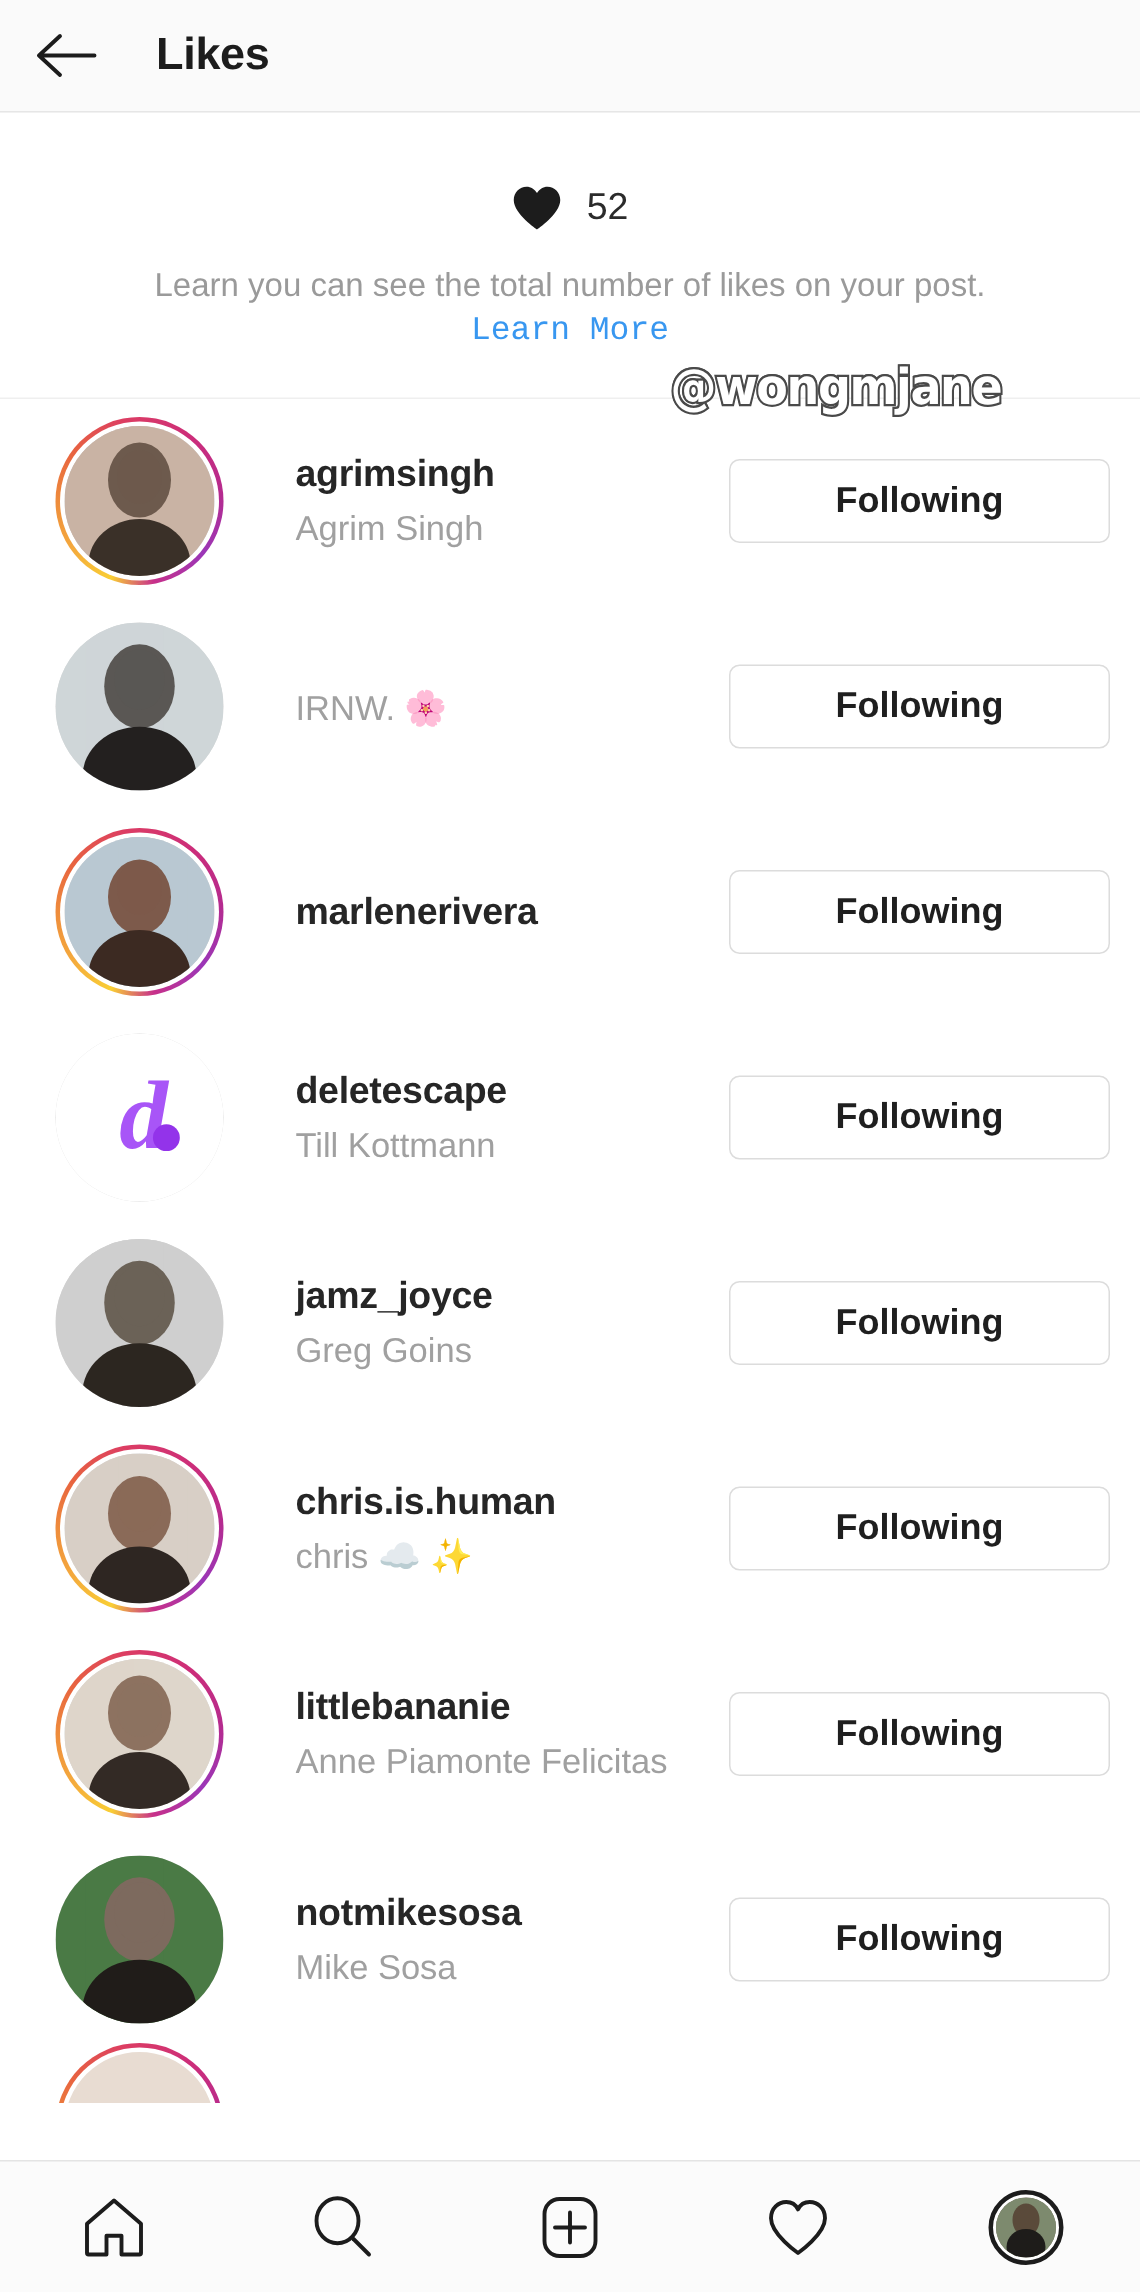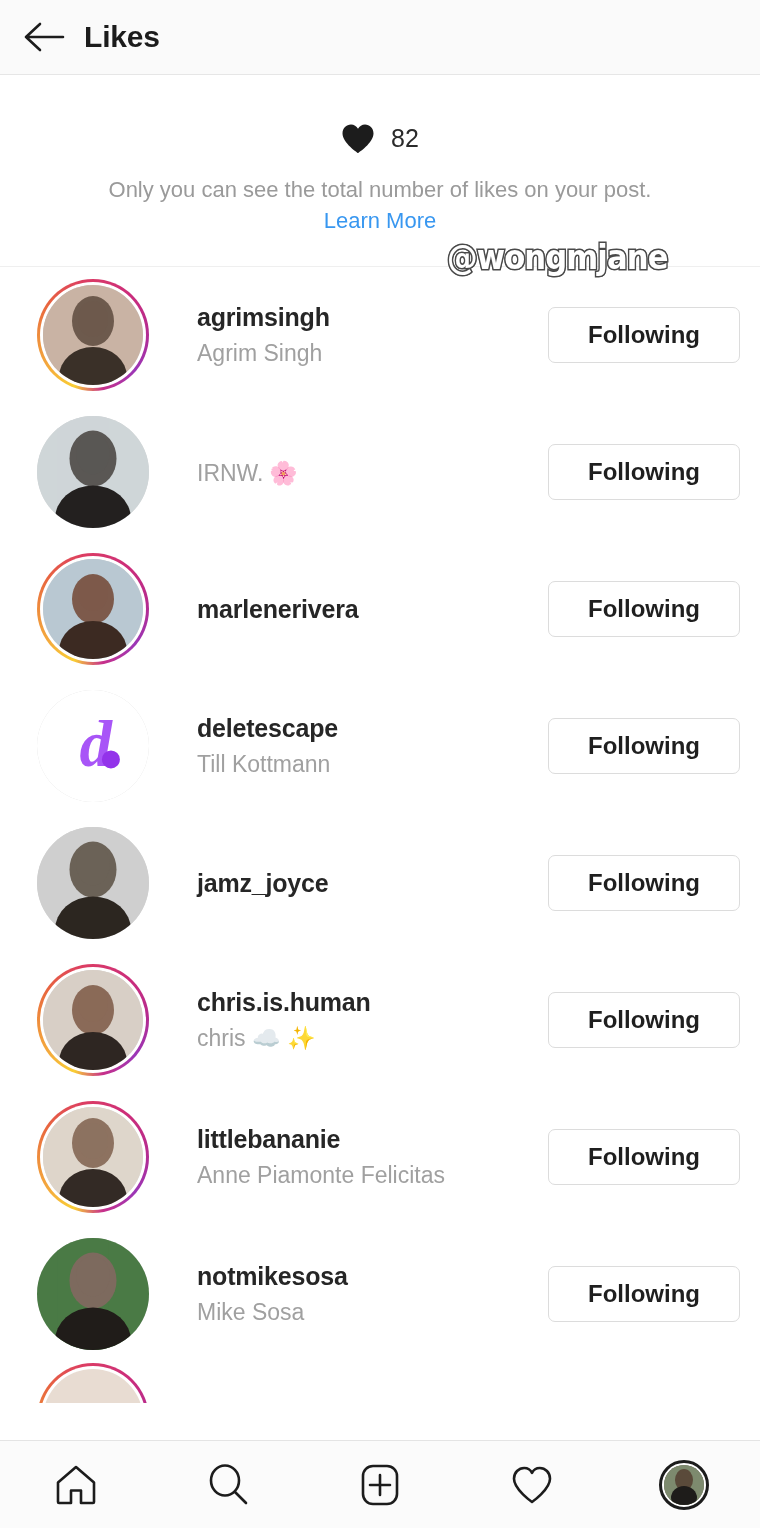--- a/index.html
+++ b/index.html
@@ -18,21 +18,21 @@
     display: flex; align-items: center; padding-left: 16px;
   }
   .back-btn {
     width: 56px; height: 56px;
     display: flex; align-items: center; justify-content: center;
     cursor: pointer;
   }
   .back-btn svg { display:block; }
   .topbar-title {
     font-size: 30px; font-weight: 700; color: #1c1c1c;
-    letter-spacing: -0.2px; margin-left: 12px;
+    letter-spacing: -0.2px; margin-left: 32px;
   }
 
   
   .likes-info {
     position: relative;
     padding-top: 48px; padding-bottom: 32px;
     border-bottom: 1px solid #efefef;
     text-align: center;
   }
   .like-count-row {
@@ -40,21 +40,21 @@
     gap: 16px; margin-bottom: 22px;
   }
   .heart-filled svg { display:block; }
   .like-count { font-size: 25px; color:#2b2b2b; font-weight:400; }
   .likes-note {
     font-size: 22px; color: #9a9a9a; line-height: 1.25;
     font-weight: 400;
   }
   .learn-more {
     display:block; margin-top: 4px;
-    font-size: 22px; color:#3897f0; cursor:pointer;
+    font-size: 22px; color:#3897f0; cursor:pointer;font-family:Liberation Mono, monospace;
   }
   .watermark {
     position:absolute; left: 447px; top: 163px;
     font-family: "DejaVu Sans", sans-serif;
     font-size: 33px; font-weight: 700;
     letter-spacing: -1px;
     color: #ffffff;
     -webkit-text-stroke: 3px #4a4a4a;
     paint-order: stroke fill;
     transform: scaleX(0.93);
@@ -100,21 +100,21 @@
     font-size: 25px; font-weight: 700; color: #262626;
     letter-spacing: -0.2px; line-height: 1.3;
   }
   .fullname {
     font-size: 23px; color: #a0a0a0; font-weight:400;
     line-height: 1.35; margin-top: 4px;
     white-space: nowrap; overflow: hidden;
   }
   .follow-btn {
     flex: 0 0 auto;
-    width: 192px; height: 56px;
+    width: 254px; height: 56px;
     border: 1px solid #dcdcdc; border-radius: 7px;
     background: #ffffff;
     font-family: "Liberation Sans", sans-serif;
     font-size: 24px; font-weight: 700; color: #1f1f1f;
     cursor: pointer;
   }
 
   
   .partial-row {
     height: 40px; padding-left: 20px; overflow: hidden;
@@ -169,23 +169,23 @@
   </div>
 
   <div class="likes-info">
     <div class="like-count-row">
       <span class="heart-filled">
         <svg width="34" height="31" viewBox="0 0 34 31">
           <path d="M17 30S1.5 19.8 1.5 10.4C1.5 5.2 5.4 1.5 10 1.5c3 0 5.5 1.7 7 4.2
                    1.5-2.5 4-4.2 7-4.2 4.6 0 8.5 3.7 8.5 8.9C32.5 19.8 17 30 17 30z" fill="#1c1c1c"></path>
         </svg>
       </span>
-      <span class="like-count">82</span>
-    </div>
-    <div class="likes-note">Only you can see the total number of likes on your post.</div>
+      <span class="like-count">52</span>
+    </div>
+    <div class="likes-note">Learn you can see the total number of likes on your post.</div>
     <span class="learn-more">Learn More</span>
     <div class="watermark">@wongmjane</div>
   </div>
 
   <div class="user-list">
       <div class="user-row">
         <div class="avatar-wrap ring">
           <div class="avatar-inner">
             <div class="avatar-img"><svg width="100%" height="100%" viewBox="0 0 100 100" preserveAspectRatio="xMidYMid slice">
                 <rect width="100" height="100" fill="#c9b3a4"></rect>
@@ -259,20 +259,21 @@
                 <rect width="100" height="100" fill="#cfcfcf"></rect>
                 <rect x="18" y="0" width="46" height="100" fill="#cfcfcf" opacity="0.55"></rect>
                 <ellipse cx="50" cy="38" rx="21" ry="25" fill="#6b6257"></ellipse>
                 <ellipse cx="50" cy="92" rx="34" ry="30" fill="#2c2620"></ellipse>
                 <ellipse cx="50" cy="34" rx="15" ry="18" fill="#6b6257" opacity="0.55"></ellipse>
               </svg></div>
           </div>
         </div>
         <div class="user-meta">
           <div class="username">jamz_joyce</div>
+          <div class="fullname">Greg Goins</div>
         </div>
         <button class="follow-btn">Following</button>
       </div>
       <div class="user-row">
         <div class="avatar-wrap ring">
           <div class="avatar-inner">
             <div class="avatar-img"><svg width="100%" height="100%" viewBox="0 0 100 100" preserveAspectRatio="xMidYMid slice">
                 <rect width="100" height="100" fill="#d8cfc6"></rect>
                 <rect x="36" y="0" width="46" height="100" fill="#d8cfc6" opacity="0.55"></rect>
                 <ellipse cx="50" cy="40" rx="21" ry="25" fill="#8a6a58"></ellipse>

